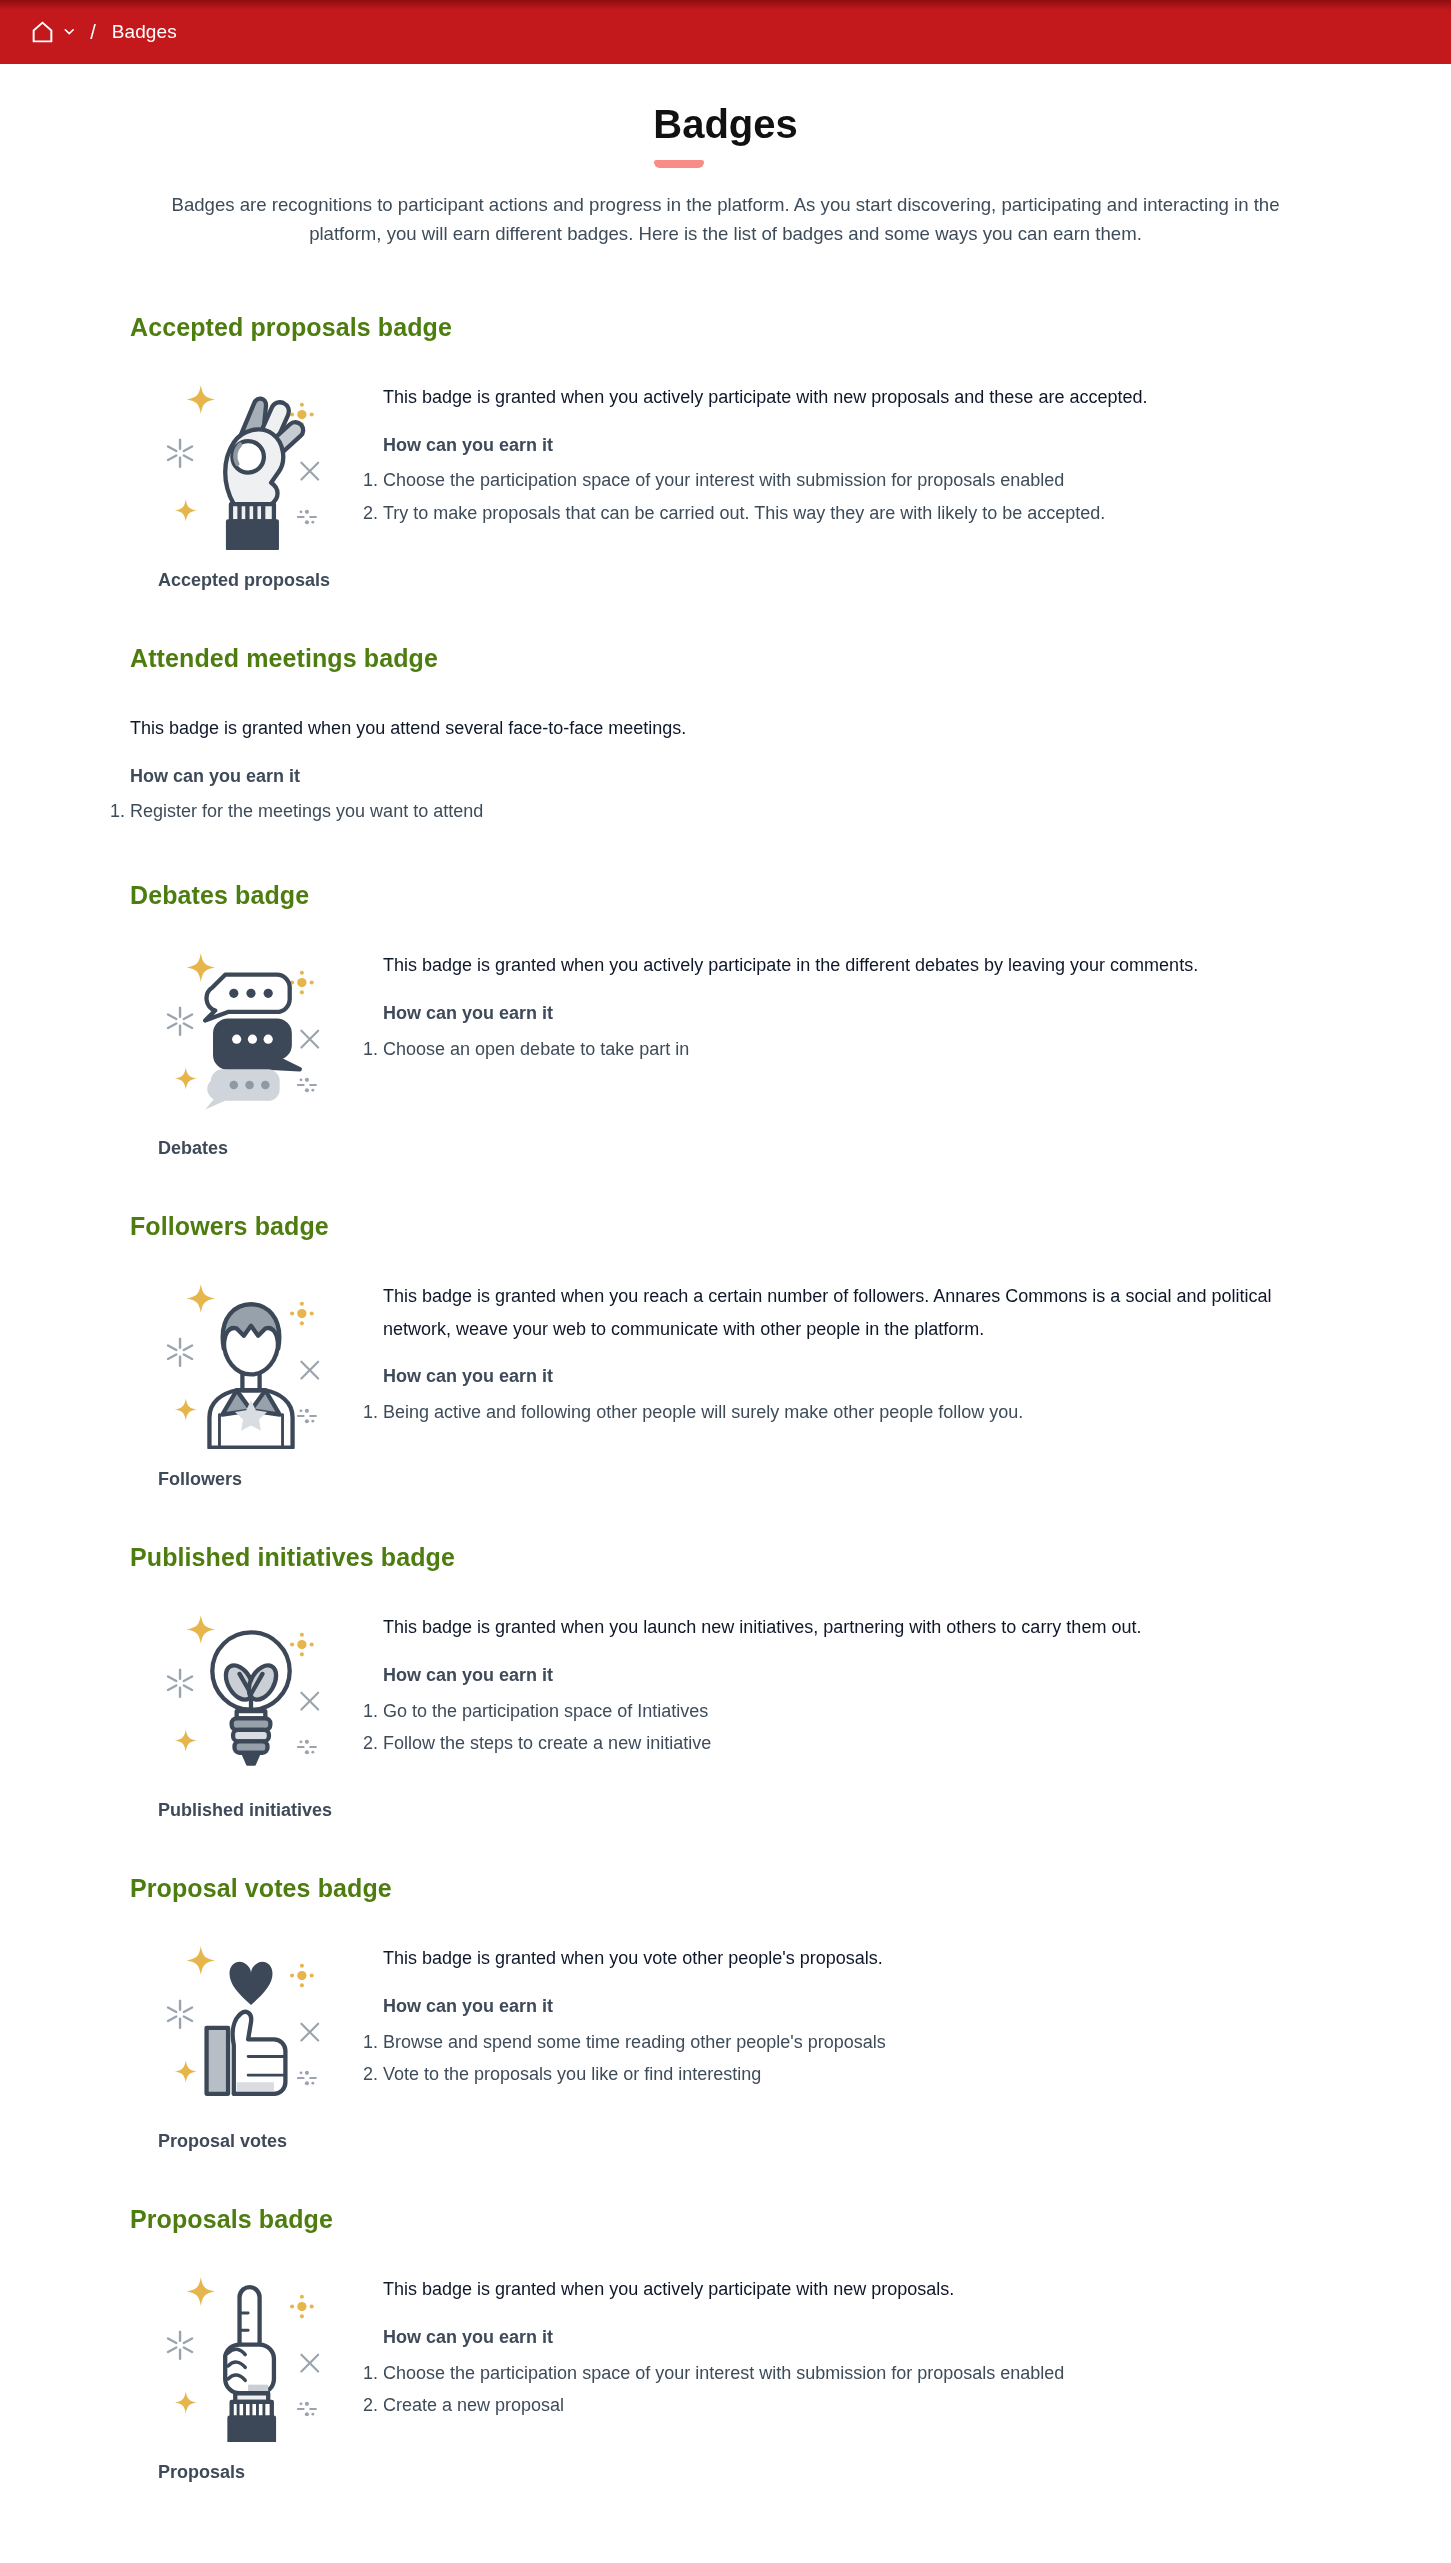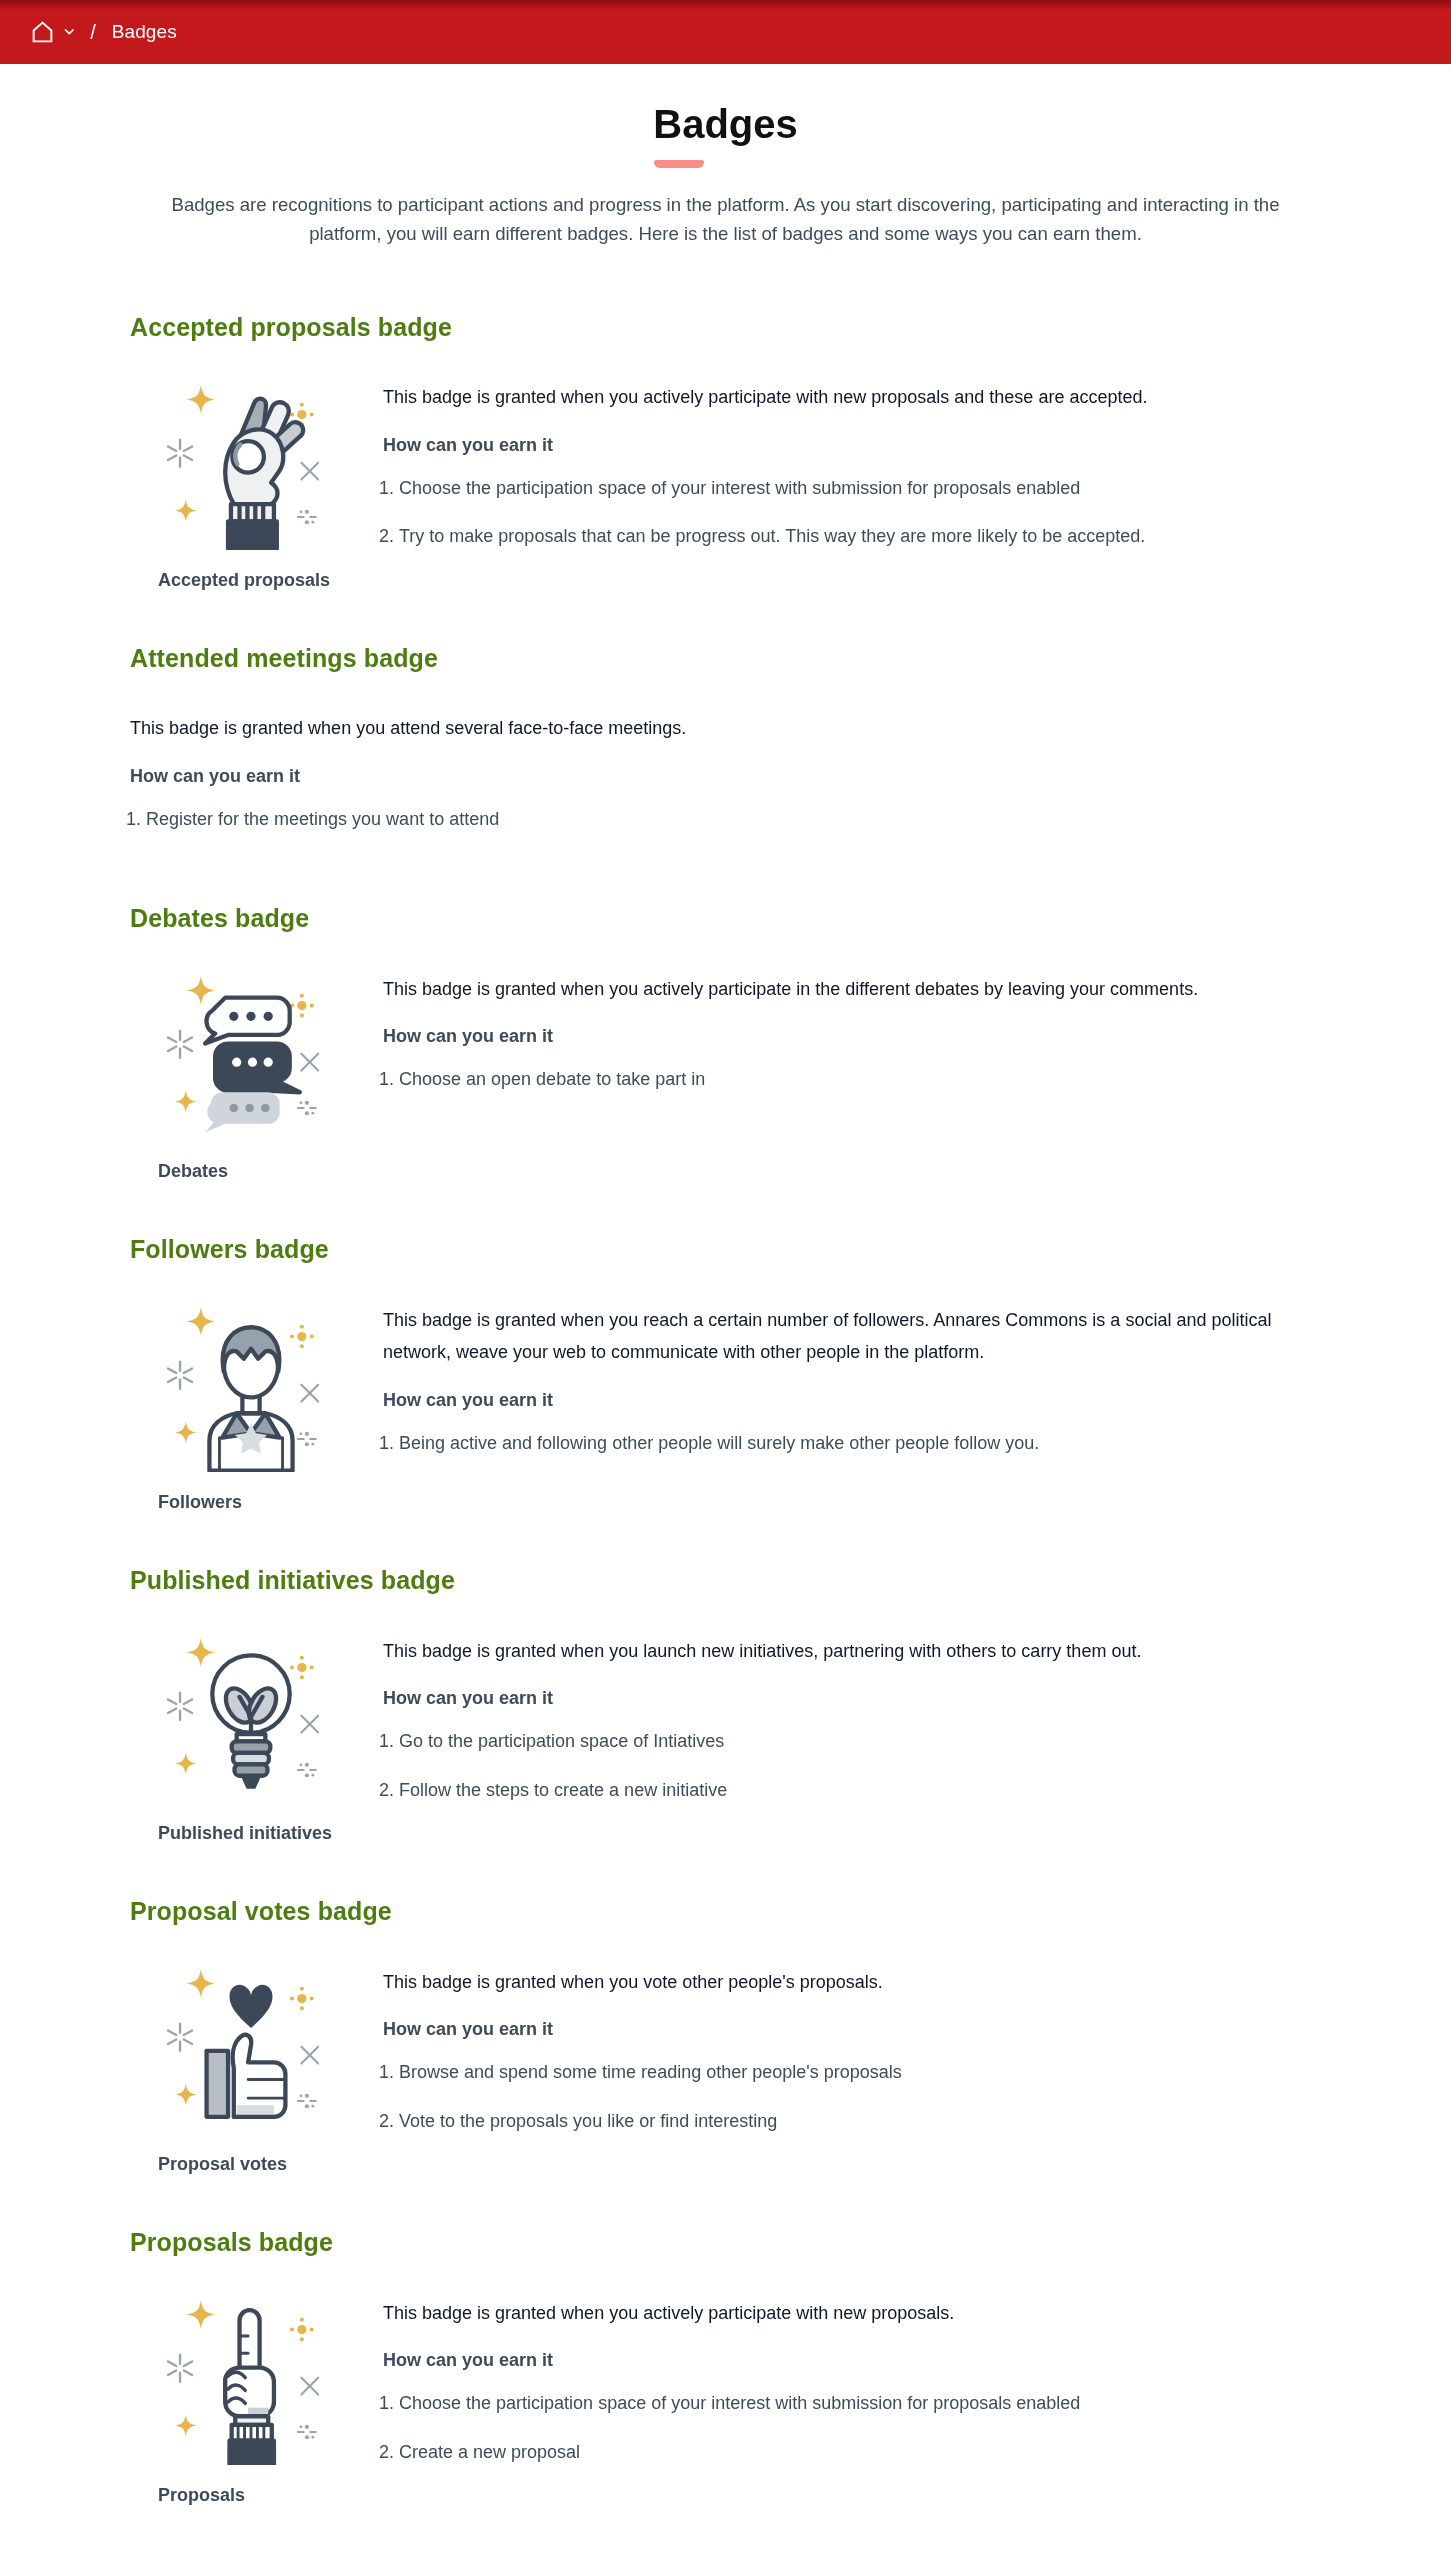--- a/index.html
+++ b/index.html
@@ -96,21 +96,21 @@
     font-weight: 700;
     color: #3e4a59;
   }
   .earn-steps {
     margin: 0 0 0 -23.6px;
     padding-left: 23.6px;
     font-size: 18px;
     line-height: 1.8;
     color: #3e4c5a;
   }
-  .earn-steps li { margin: 16px; }
+  .earn-steps li { margin: 0; }
 </style>
 </head>
 <body>
 
 <svg width="0" height="0" style="position:absolute" aria-hidden="true">
   <defs>
 
     <symbol id="spark-star" viewBox="-10 -10 20 20">
       <path d="M0,-9 C1.2,-2.6 2.6,-1.2 9,0 C2.6,1.2 1.2,2.6 0,9 C-1.2,2.6 -2.6,1.2 -9,0 C-2.6,-1.2 -1.2,-2.6 0,-9 Z" fill="#e6b54c"></path>
     </symbol>
@@ -286,21 +286,21 @@
         <svg class="badge-art" viewBox="0 0 120 120">
               <use href="#ok-hand-icon"></use>
             </svg>
         <figcaption class="figure-caption">Accepted proposals</figcaption>
       </figure>
       <div class="content">
         <p class="description">This badge is granted when you actively participate with new proposals and these are accepted.</p>
         <p class="earn-heading">How can you earn it</p>
         <ol class="earn-steps">
               <li>Choose the participation space of your interest with submission for proposals enabled</li>
-              <li>Try to make proposals that can be progress out. This way they are more likely to be accepted.</li>
+              <li>Try to make proposals that can be carried out. This way they are with likely to be accepted.</li>
             </ol>
       </div>
     </div>
   </section>
 
   <section class="badge-section">
     <h2 class="section-heading">Attended meetings badge</h2>
     <div class="media">
       <div class="content">
         <p class="description">This badge is granted when you attend several face-to-face meetings.</p>

